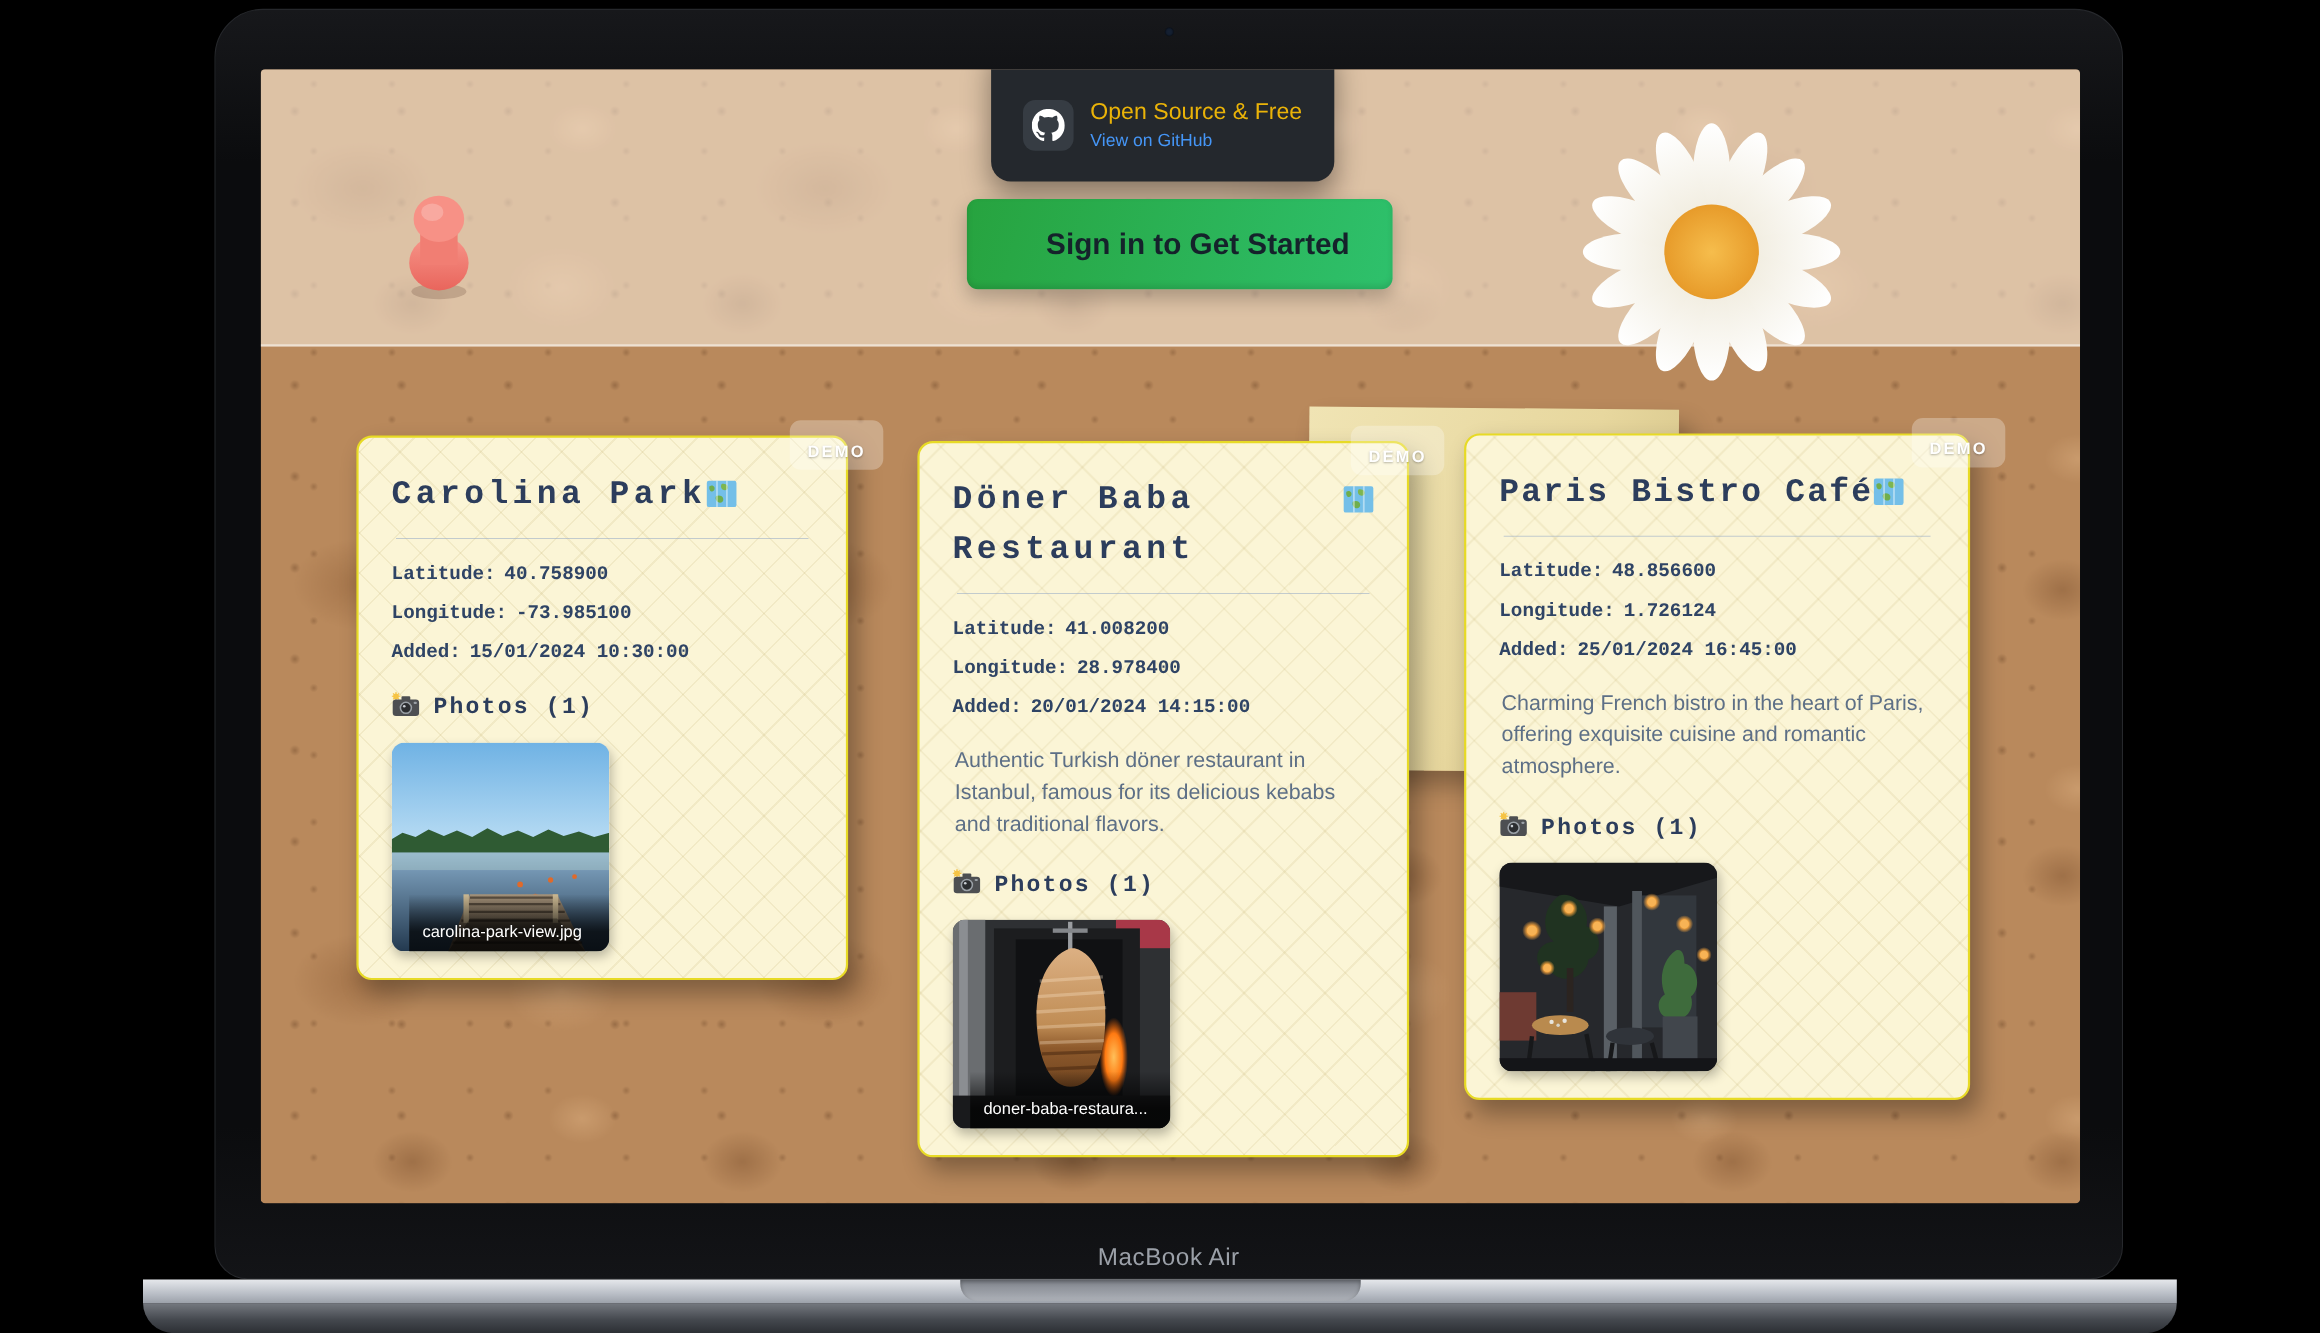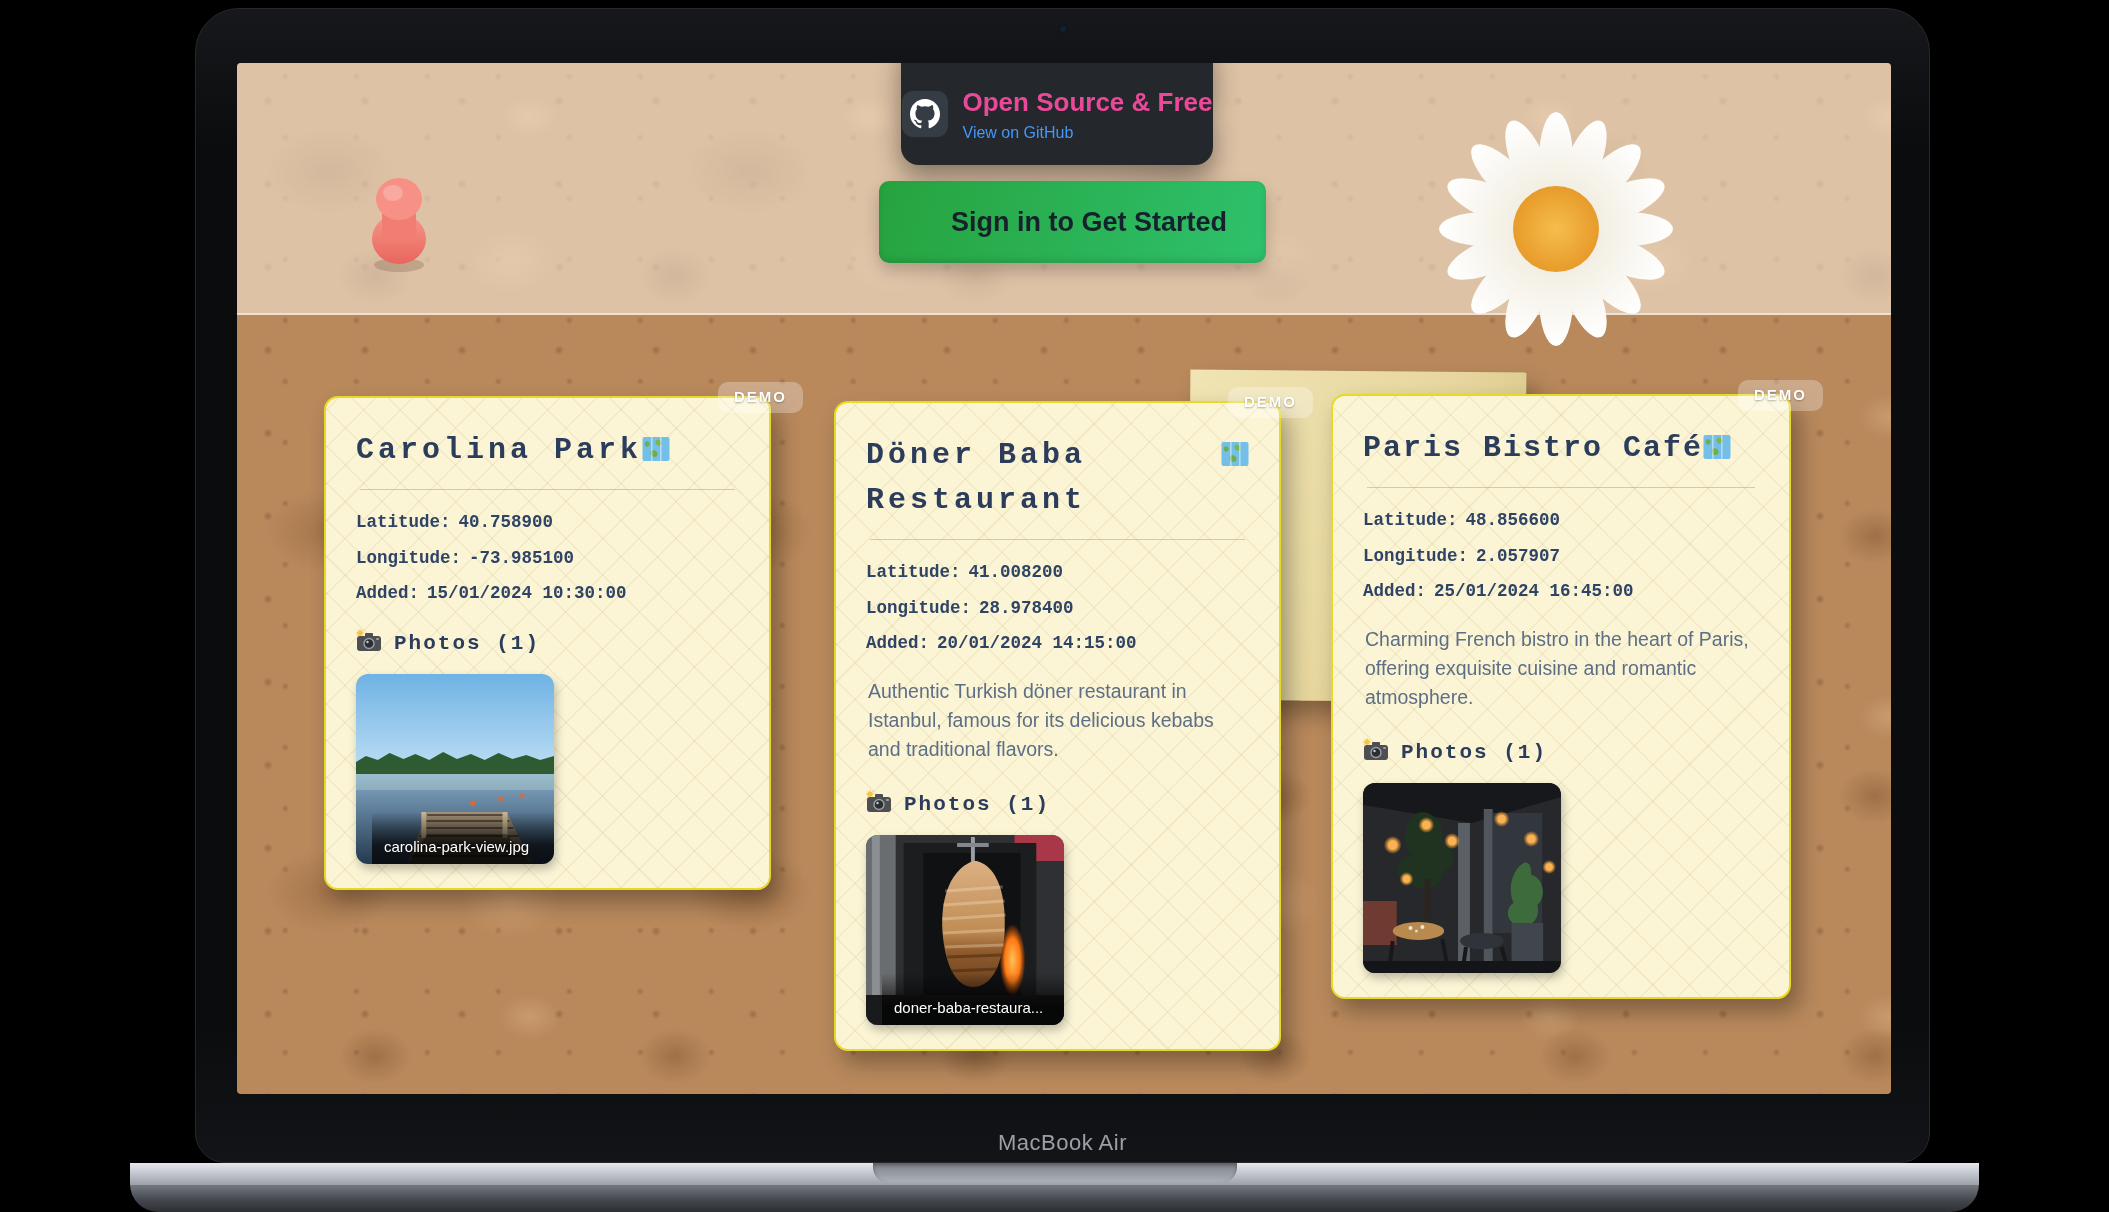--- a/index.html
+++ b/index.html
@@ -33,21 +33,21 @@
     background-size:420px 360px,380px 320px,300px 260px,340px 300px,97px 83px,71px 61px;}
 
   .hero-band{position:absolute;left:0;top:0;width:100%;height:250px;
     background:rgba(251,240,226,.55);border-bottom:2px solid rgba(255,255,255,.5);}
 
   .gh-banner{position:absolute;left:664px;top:-26px;width:312px;height:128px;background:#24282d;
     border-radius:18px;box-shadow:0 12px 26px rgba(0,0,0,.40);
     display:flex;align-items:center;justify-content:center;gap:15px;box-sizing:border-box;padding-top:26px;}
   .gh-tile{width:46px;height:46px;border-radius:11px;background:#363c43;display:flex;align-items:center;justify-content:center;flex:0 0 auto;}
   .gh-text{display:flex;flex-direction:column;}
-  .gh-title{color:#ec4899;font-weight:700;font-size:26px;}
+  .gh-title{color:#eab308;font-weight:400;font-size:21px;}
   .gh-link{color:#4596f7;font-size:16px;margin-top:6px;cursor:pointer;}
 
   .cta-btn{position:absolute;left:642px;top:118px;width:354px;height:82px;border:none;border-radius:10px;
     background:linear-gradient(105deg,#27a33f 0%,#2ec16c 100%);
     color:#15222b;font-family:"Liberation Sans",sans-serif;font-weight:700;font-size:27px;
     display:flex;align-items:center;justify-content:center;cursor:pointer;
     box-shadow:0 8px 16px rgba(0,0,0,.22), inset 0 -3px 6px rgba(0,0,0,.12);padding-left:33px;}
 
   .pushpin{position:absolute;left:130px;top:106px;}
   .daisy{position:absolute;left:1199px;top:46px;}
@@ -63,21 +63,21 @@
       repeating-linear-gradient(-45deg, rgba(185,165,95,.14) 0 1.5px, transparent 1.5px 26px),
       #fbf5d6;
     border:2px solid #e7da25;border-radius:14px;
     box-shadow:8px 12px 22px rgba(0,0,0,.32);
     padding:30px 30px 24px;}
   .card1{left:87px;top:333px;}
   .card2{left:597px;top:338px;}
   .card3{left:1094px;top:331px;width:460px;}
 
   .demo-badge{position:absolute;top:-16px;right:-34px;z-index:3;
-    background:rgba(255,255,255,.28);border-radius:10px;padding:6px 16px 8px;
+    background:rgba(255,255,255,.28);border-radius:10px;padding:20px 16px 8px;
     color:#fff;font-weight:700;font-size:15px;letter-spacing:2px;
     text-shadow:0 1px 2px rgba(0,0,0,.30);text-align:center;}
 
   .card-head{display:flex;justify-content:flex-start;align-items:flex-start;}
   .card-title{margin:0;font-family:"Liberation Mono",monospace;font-weight:700;font-size:30px;
     letter-spacing:4px;line-height:1.5;color:#2c3d5c;}
   .card3 .card-title{letter-spacing:2px;}
   .map-icon{margin-top:8px;flex:0 0 auto;}
   .card-divider{border:none;border-top:1.5px solid rgba(148,168,198,.55);margin:16px 4px 24px;}
   .field{display:flex;gap:8px;font-family:"Liberation Mono",monospace;font-weight:700;
@@ -336,21 +336,21 @@
               </svg>
           </span>
         </div>
         <hr class="card-divider">
         <div class="field">
             <span>Latitude:</span>
             <span>48.856600</span>
           </div>
         <div class="field">
             <span>Longitude:</span>
-            <span>2.057907</span>
+            <span>1.726124</span>
           </div>
         <div class="field">
             <span>Added:</span>
             <span>25/01/2024 16:45:00</span>
           </div>
         <p class="card-desc">Charming French bistro in the heart of Paris, offering exquisite cuisine and romantic atmosphere.</p>
         <div class="photos-head">
           <span>
             <svg width="26" height="23" viewBox="0 0 26 23">
                 <circle cx="4" cy="4" r="2.6" fill="#f6c445"></circle>

